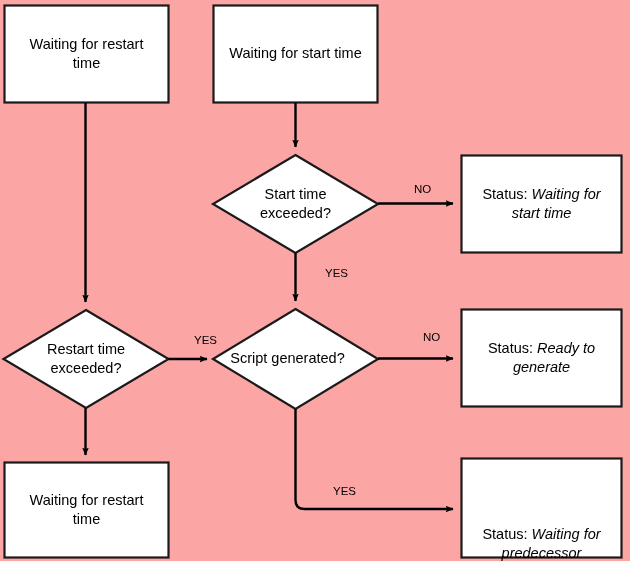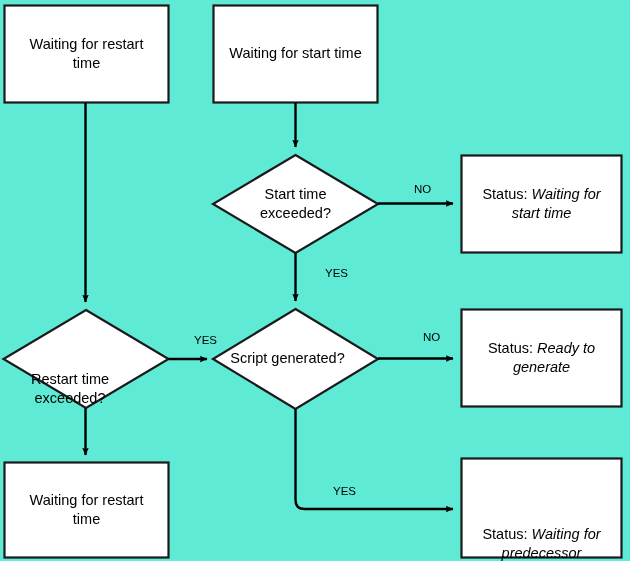--- a/index.html
+++ b/index.html
@@ -4,21 +4,21 @@
 <style>
   html, body {
     margin: 0;
     padding: 0;
     background: #ffffff;
   }
   #canvas {
     position: relative;
     width: 630px;
     height: 561px;
-    background: #5eead4;
+    background: #fca5a5;
     overflow: hidden;
     font-family: "Liberation Sans", sans-serif;
   }
   #flow-svg {
     position: absolute;
     left: 0;
     top: 0;
     width: 630px;
     height: 561px;
   }
@@ -109,21 +109,21 @@
   </div>
 
   <div class="node-label decision" style="left:225px; top:155px; width:141px; height:98px;">
     <span>Start time exceeded?</span>
   </div>
 
   <div class="node-label process status-text" style="left:461px; top:155px; width:161px; height:98px;border-radius:25px;">
     <span><span class="status-prefix">Status: </span><span class="status-value">Waiting for start time</span></span>
   </div>
 
-  <div class="node-label decision" style="left:0; top:310px; width:140px; height:98px;align-items:flex-end;">
+  <div class="node-label decision" style="left:16px; top:310px; width:140px; height:98px;">
     <span>Restart time exceeded?</span>
   </div>
 
   <div class="node-label decision" style="left:208px; top:309px; width:159px; height:100px;text-align:center;">
     <span>Script generated?</span>
   </div>
 
   <div class="node-label process status-text" style="left:461px; top:309px; width:161px; height:98px;">
     <span><span class="status-prefix">Status: </span><span class="status-value">Ready to generate</span></span>
   </div>

